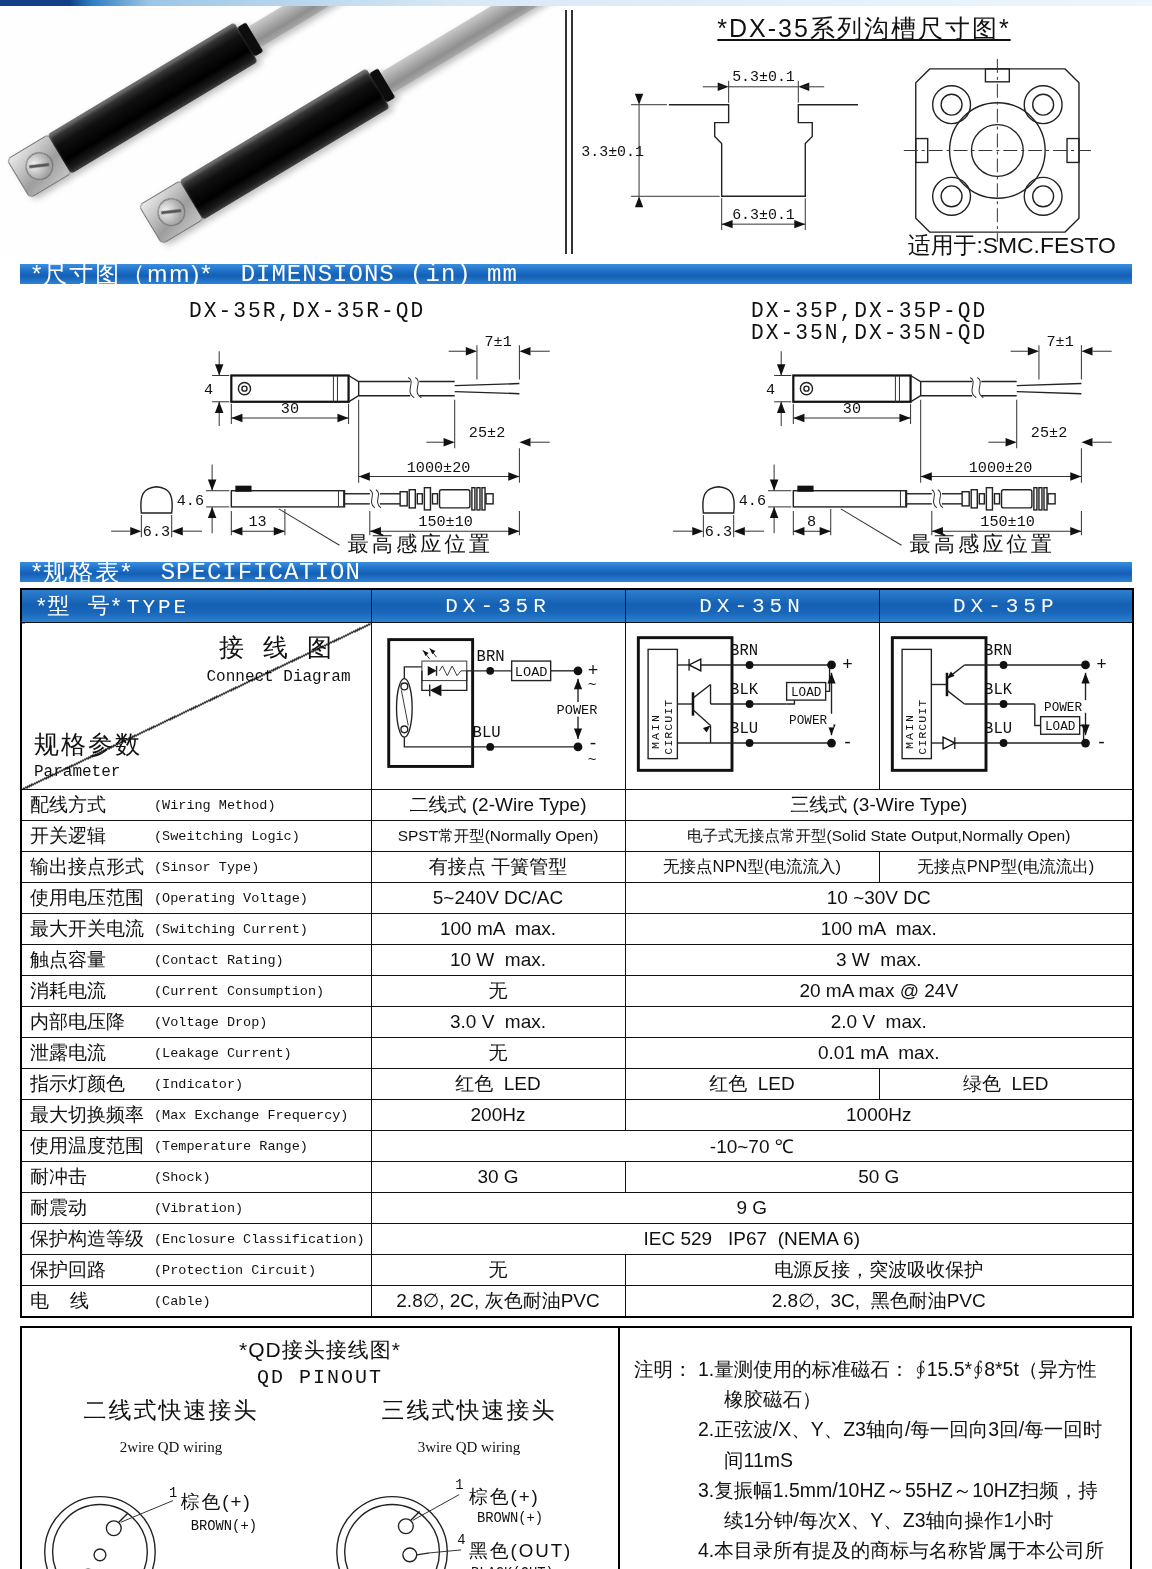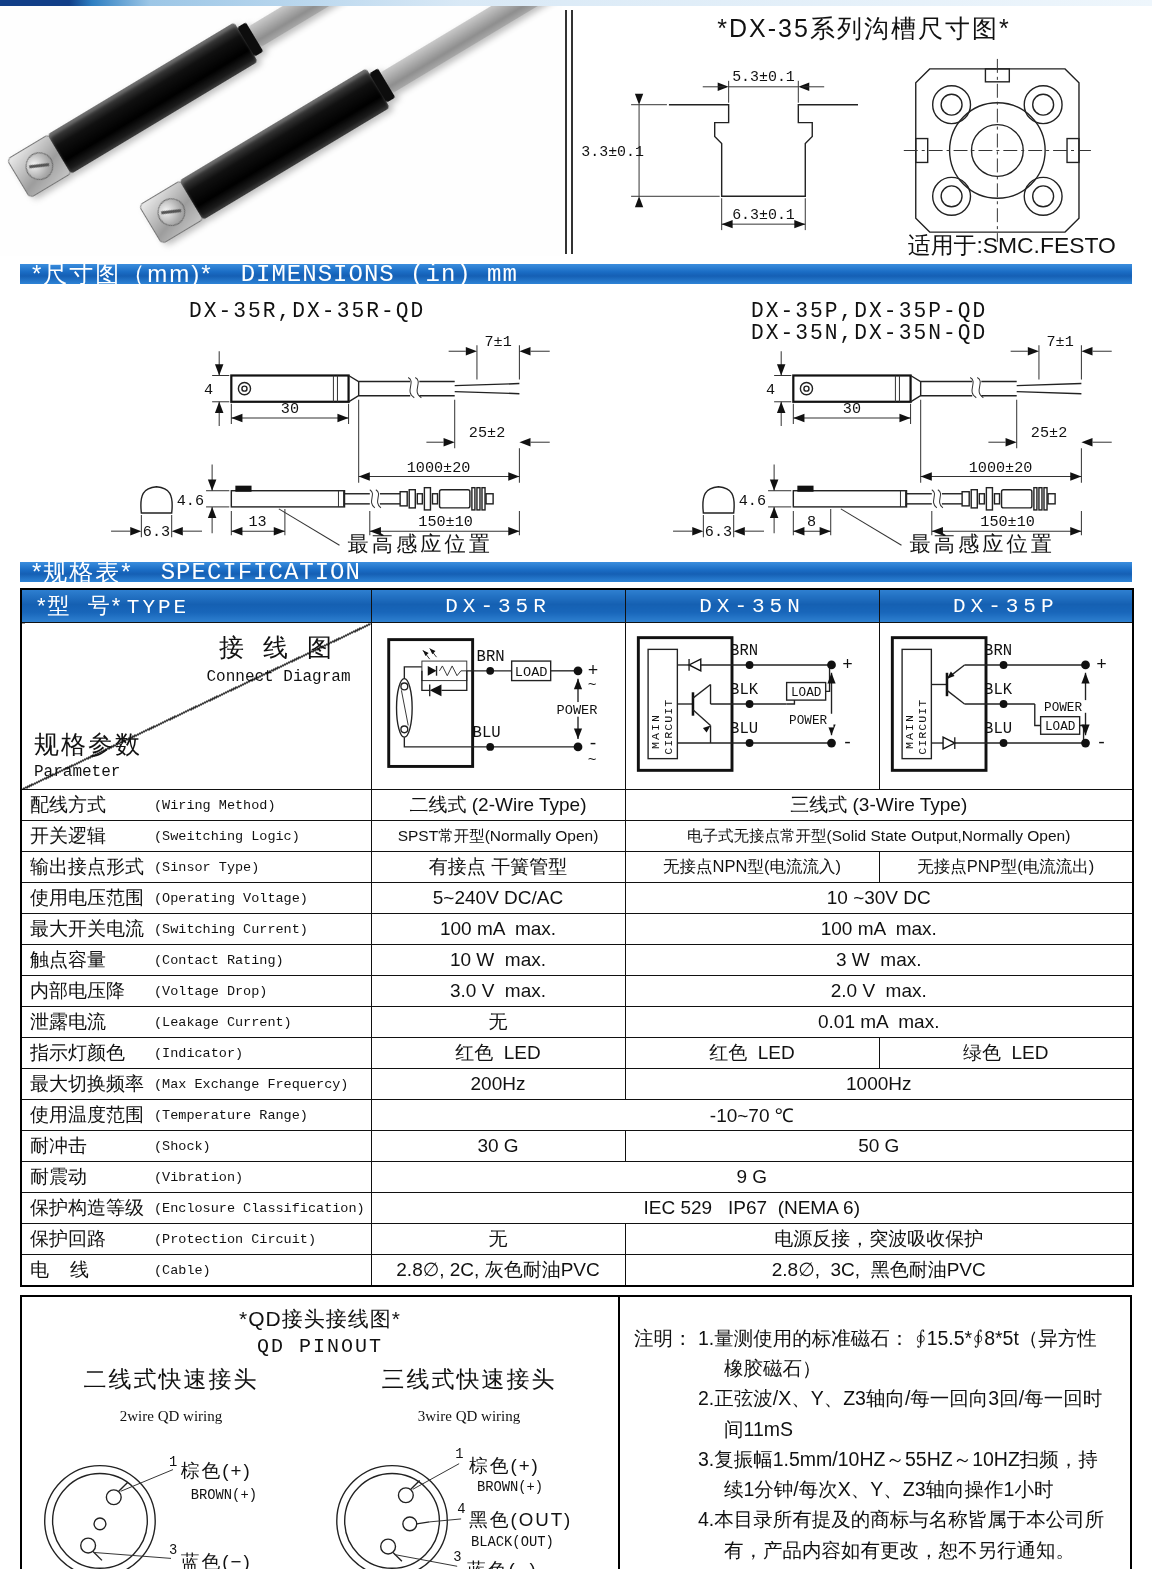--- a/index.html
+++ b/index.html
@@ -2,21 +2,21 @@
 <html><head>
 <meta charset="utf-8">
 <style>
   html,body{margin:0;padding:0;background:#fff;}
   .page{position:relative;width:1152px;height:1569px;background:#fff;overflow:hidden;
         font-family:"Liberation Sans",sans-serif;color:#111;}
   
   .top-strip{height:6px;width:100%;
     background:linear-gradient(90deg,#123f88 0%,#123f88 6%,#2e7fc2 8%,#9cc6e6 13%,#d9e9f6 40%,#eef6fc 100%);}
   
-  .top-section{display:flex;height:250px;}
+  .top-section{display:flex;height:250px;text-decoration:underline;}
   .photo{position:relative;width:562px;height:250px;overflow:hidden;background:#fefefe;}
   .unit{position:absolute;display:flex;align-items:center;transform-origin:0 50%;
         filter:drop-shadow(3px 4px 3px rgba(0,0,0,.25));}
   .u1{left:18px;top:150px;width:430px;transform:rotate(-31deg);}
   .u2{left:150px;top:196px;width:470px;transform:rotate(-31deg);}
   .cap{width:48px;height:44px;background:linear-gradient(160deg,#ececec,#9d9d9d 60%,#c6c6c6);
        border:1px solid #777;border-radius:5px;display:flex;align-items:center;justify-content:center;flex:0 0 auto;}
   .screw{width:26px;height:26px;border-radius:50%;border:1px solid #666;position:relative;
        background:radial-gradient(circle at 35% 35%,#f4f4f4,#ababab 60%,#8c8c8c);}
   .screw::after{content:"";position:absolute;left:3px;right:3px;top:11px;height:3px;background:#555;transform:rotate(25deg);}
@@ -601,20 +601,30 @@
               <span class="zh">触点容量</span>
               <span class="en">(Contact Rating)</span>
             </div>
           </td>
       <td class="v">10 W  max.</td>
       <td class="v" colspan="2">3 W  max.</td>
     </tr>
     <tr class="r">
       <td class="lc">
             <div class="lc-in">
+              <span class="zh">消耗电流</span>
+              <span class="en">(Current Consumption)</span>
+            </div>
+          </td>
+      <td class="v">无</td>
+      <td class="v" colspan="2">20 mA max @ 24V</td>
+    </tr>
+    <tr class="r">
+      <td class="lc">
+            <div class="lc-in">
               <span class="zh">内部电压降</span>
               <span class="en">(Voltage Drop)</span>
             </div>
           </td>
       <td class="v">3.0 V  max.</td>
       <td class="v" colspan="2">2.0 V  max.</td>
     </tr>
     <tr class="r">
       <td class="lc">
             <div class="lc-in">

